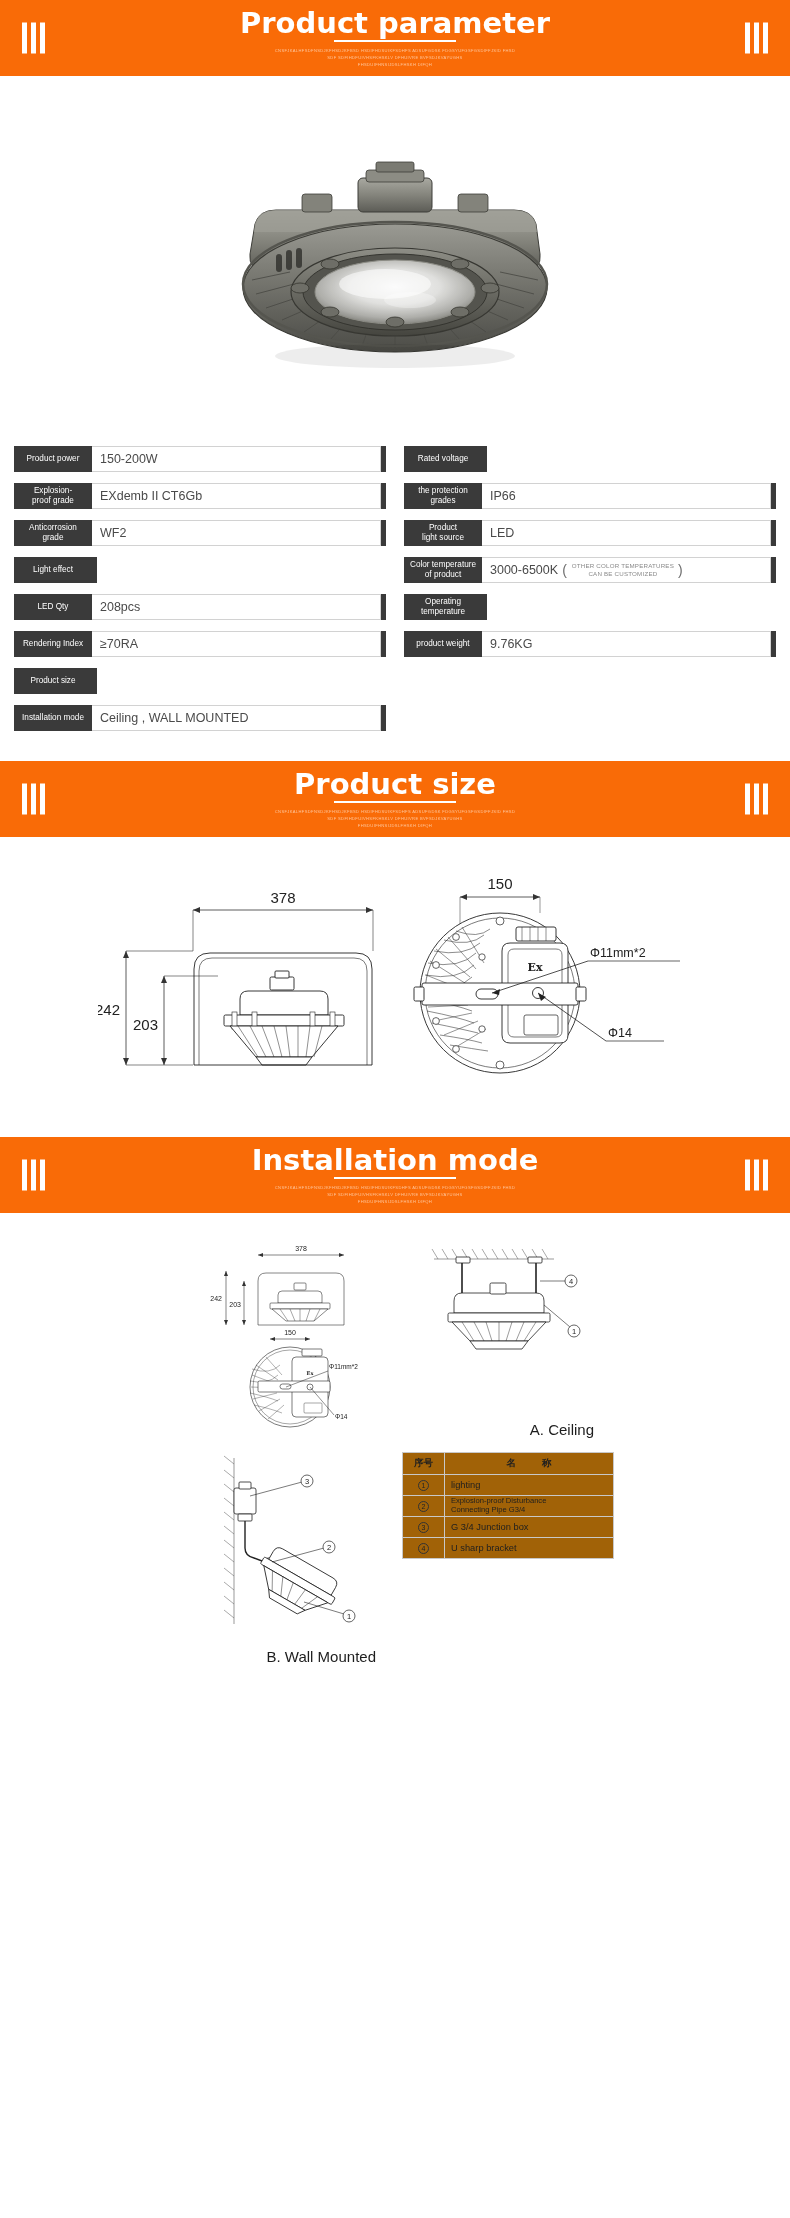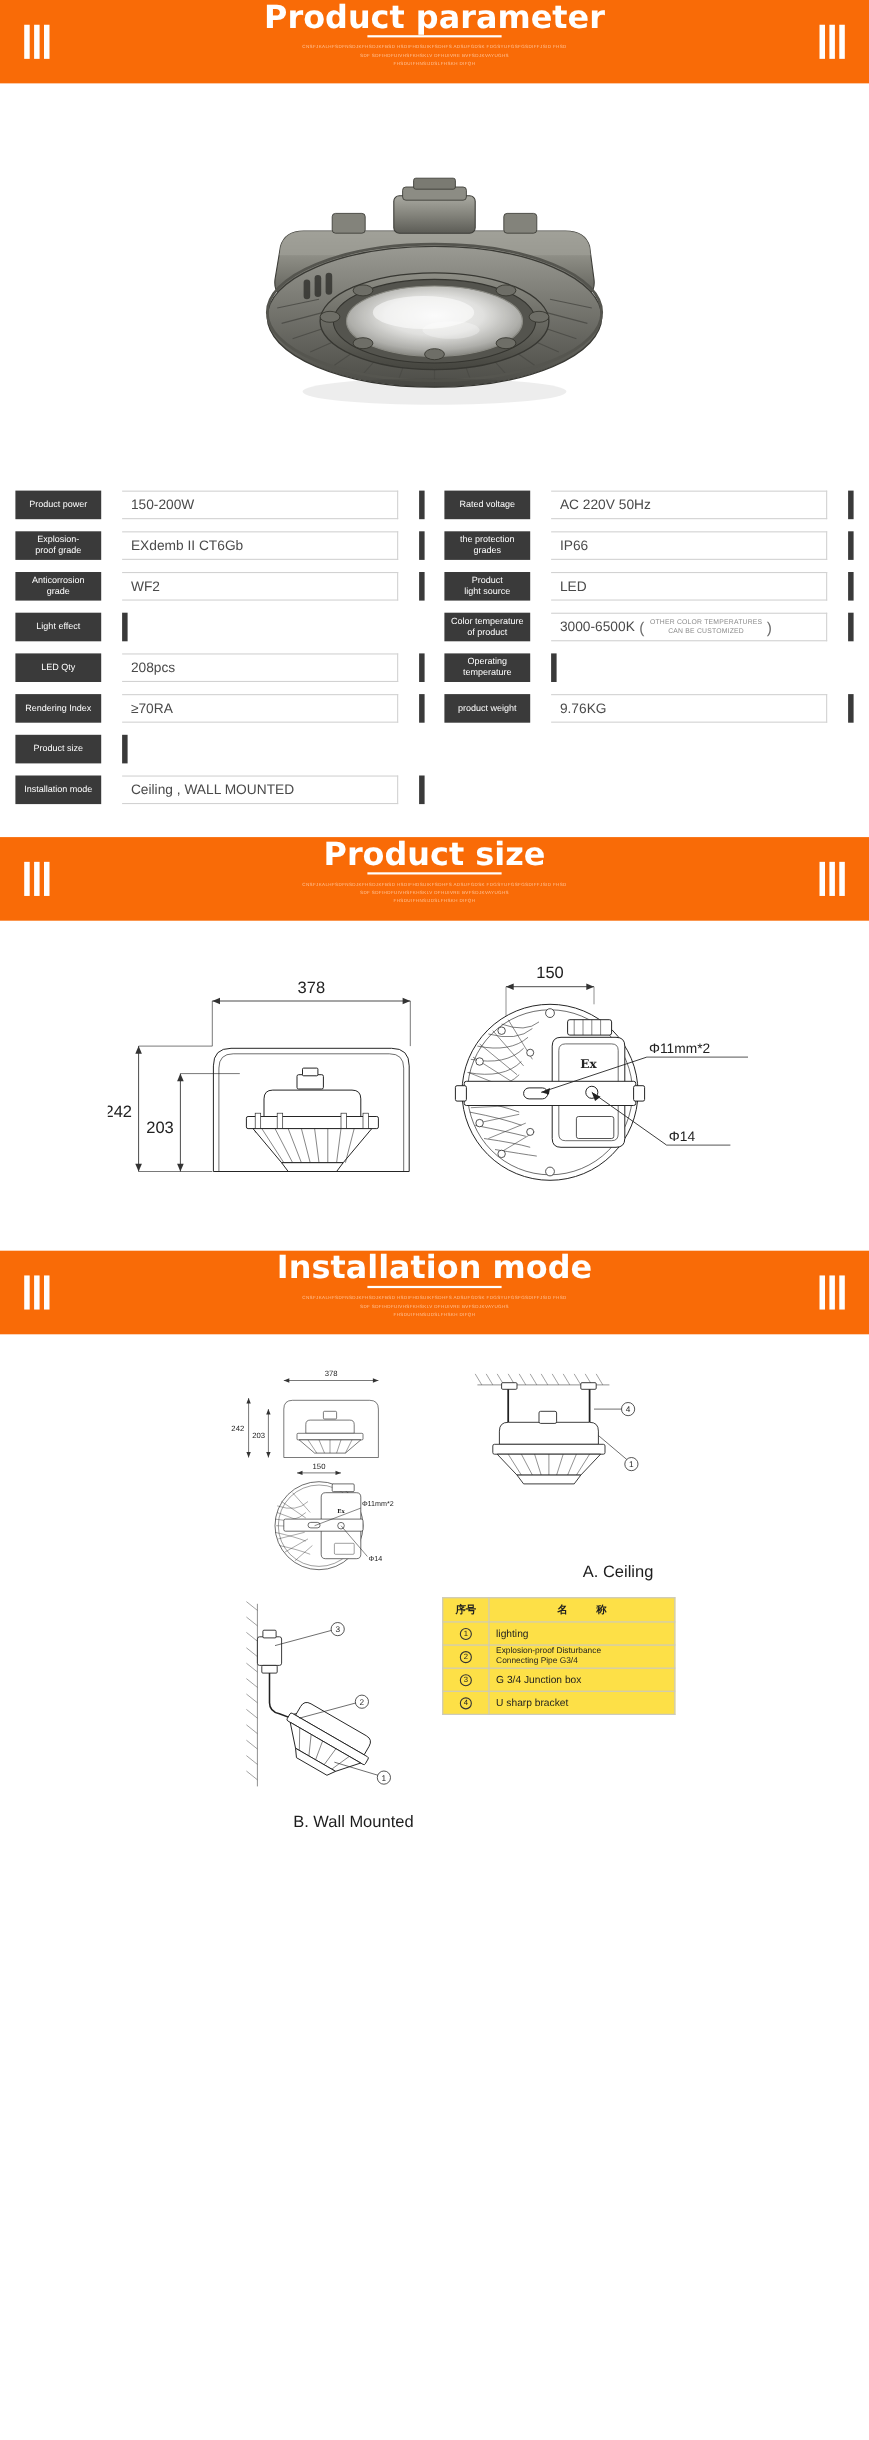--- a/index.html
+++ b/index.html
@@ -10,20 +10,21 @@
     color: #2b2b2b;
   }
 
   
   .banner {
     position: relative;
     width: 100%;
     background: #f96b07;
     height: 76px;
     display: flex;
+    align-items: center;
     justify-content: center;
     overflow: hidden;
   }
   .banner-bars {
     position: absolute;
     top: 50%;
     transform: translateY(-50%);
     display: flex;
     gap: 4px;
   }
@@ -90,21 +91,20 @@
   .param-grid {
     display: grid;
     grid-template-columns: 1fr 1fr;
     column-gap: 18px;
     row-gap: 11px;
   }
   .param-row {
     display: flex;
     align-items: stretch;
     height: 26px;
-    gap: 19px;
   }
   .param-key {
     flex: 0 0 78px;
     background: #3a3a3a;
     color: #ffffff;
     font-size: 8.2px;
     display: flex;
     align-items: center;
     justify-content: center;
     text-align: center;
@@ -181,21 +181,21 @@
     font-size: 15px;
     color: #1d1d1d;
     margin-top: 6px;
     font-family: "Liberation Sans", sans-serif;
   }
 
   
   .legend-table {
     border-collapse: collapse;
     width: 212px;
-    background: #fde047;
+    background: #a16207;
   }
   .legend-table th, .legend-table td {
     border: 1px solid #c8c8c8;
     padding: 0;
     vertical-align: middle;
   }
   .legend-table th {
     height: 22px;
     font-size: 9.5px;
     font-weight: bold;
@@ -352,21 +352,20 @@
 <div class="param-section">
   <div class="param-grid">
 
     <div class="param-row">
       <div class="param-key">Product power</div>
       <div class="param-val">150-200W</div>
       <div class="param-cap"></div>
     </div>
     <div class="param-row">
       <div class="param-key">Rated voltage</div>
-      <div class="param-val">AC 220V  50Hz</div>
       <div class="param-cap"></div>
     </div>
 
     <div class="param-row">
       <div class="param-key">Explosion-<br>proof grade</div>
       <div class="param-val">EXdemb II CT6Gb</div>
       <div class="param-cap"></div>
     </div>
     <div class="param-row">
       <div class="param-key">the protection<br>grades</div>

